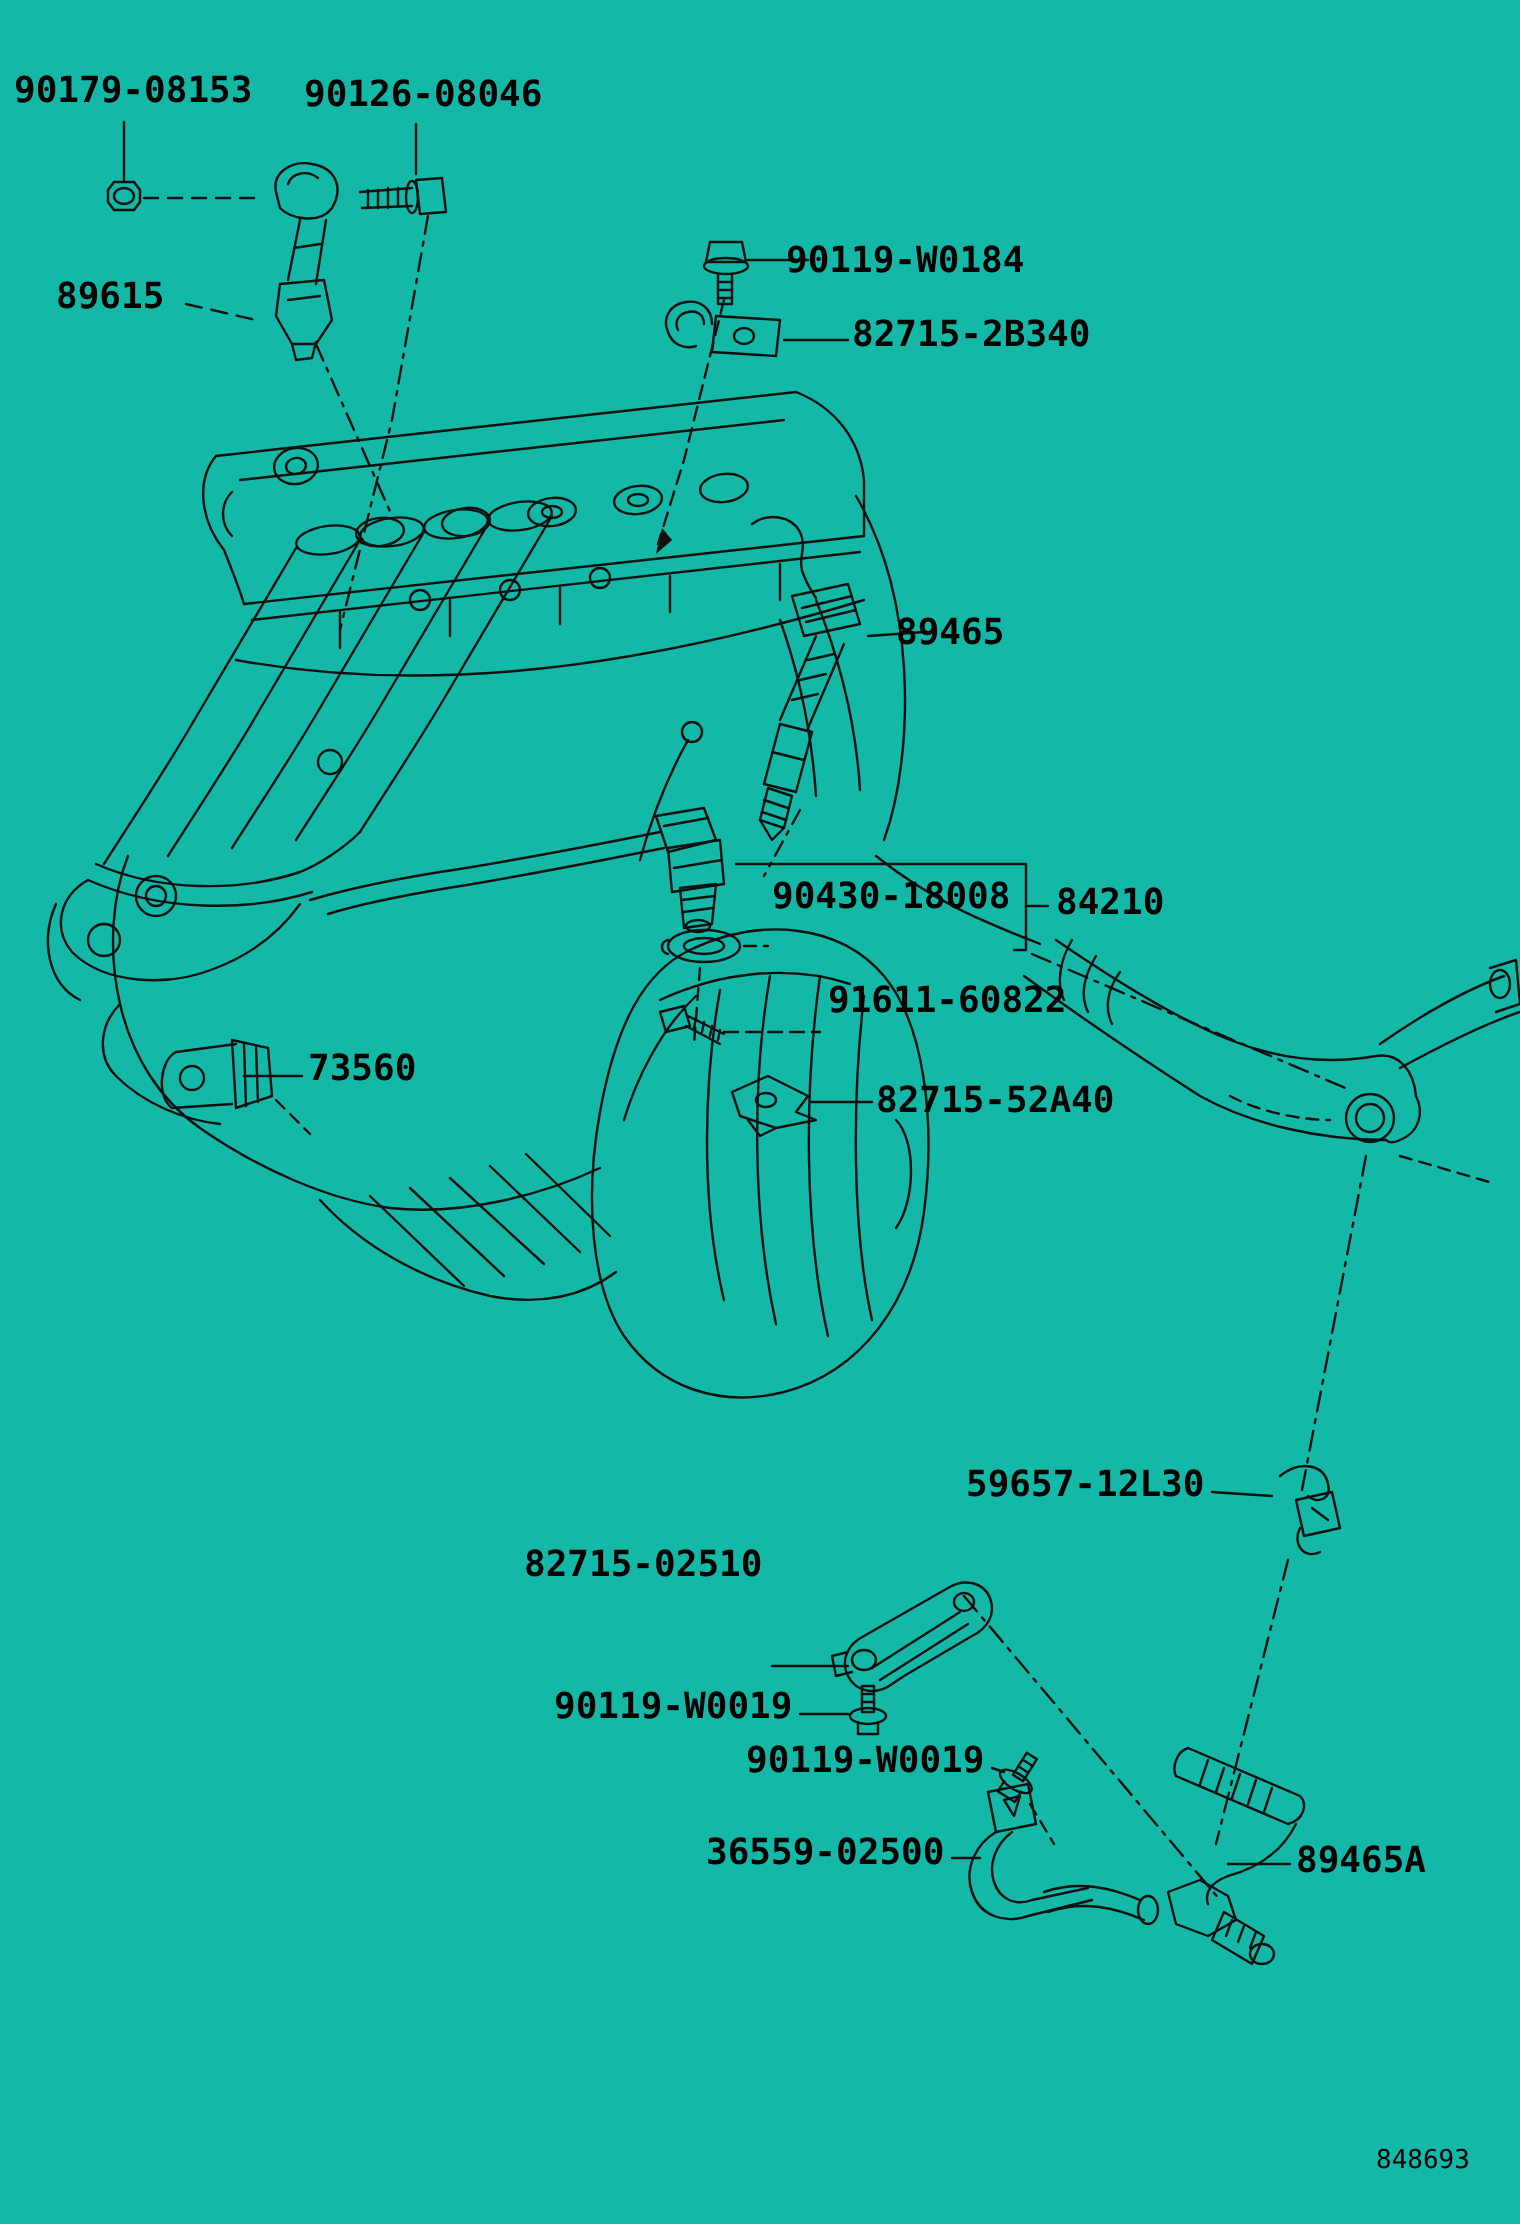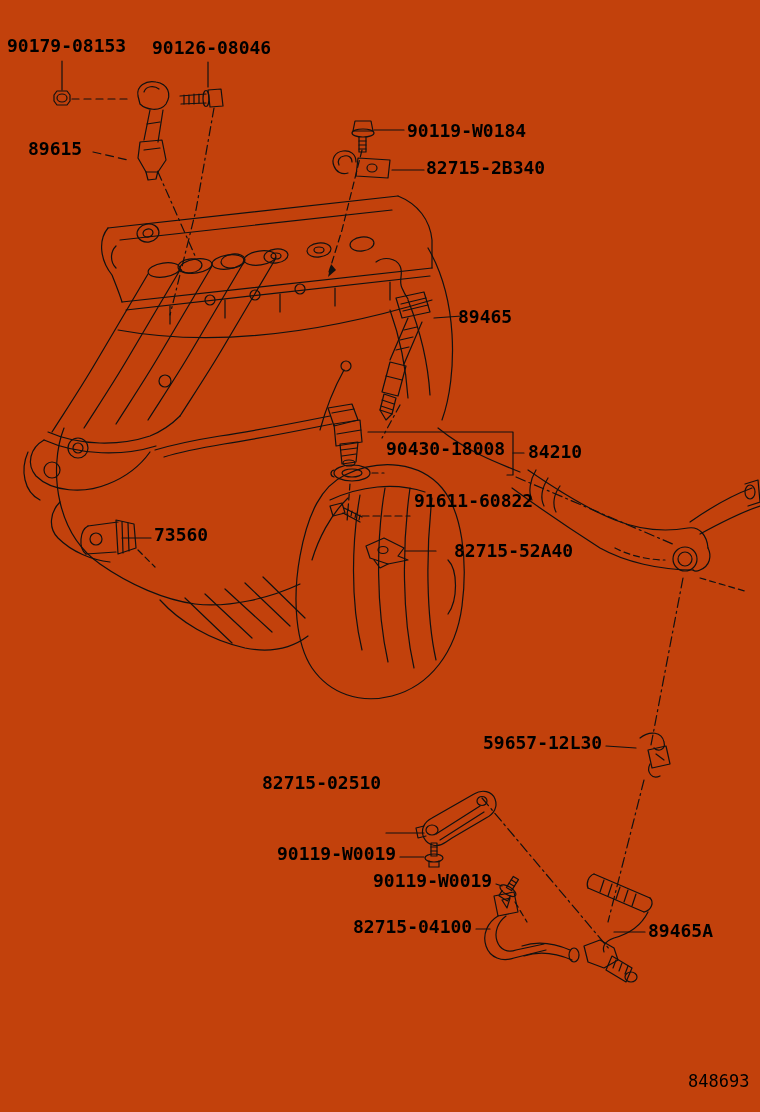--- a/index.html
+++ b/index.html
@@ -1,26 +1,26 @@
 <!DOCTYPE html>
 <html><head>
 <meta charset="utf-8">
 <style>
   html,body{margin:0;padding:0;background:#e8e8e8;}
   .page{
-    position:relative;width:760px;height:1112px;background:#c2410c;
+    position:relative;width:760px;height:1112px;background:#14b8a6;
     overflow:hidden;font-family:"DejaVu Sans Mono","Liberation Mono",monospace;
   }
   .art{position:absolute;left:0;top:0;}
   .part-label{
     position:absolute;font-weight:700;font-size:18px;line-height:18px;
     color:#000;white-space:nowrap;letter-spacing:0px;
   }
   .fig-num{
-    position:absolute;font-weight:400;font-size:17px;line-height:14px;
+    position:absolute;font-weight:400;font-size:13px;line-height:14px;
     color:#000;white-space:nowrap;
   }
   svg *{vector-effect:non-scaling-stroke;}
 </style>
 </head>
 <body>
 
 <div class="page">
 
 <svg class="art" width="760" height="1112" viewBox="0 0 760 1112" fill="none" stroke="#111" stroke-width="1.2" stroke-linecap="round" stroke-linejoin="round">
@@ -293,30 +293,30 @@
 
   <g>
     <path d="M368,432 L513,432 L513,475 L507,475"></path>
     <path d="M513,453 L524,453"></path>
   </g>
 </svg>
 
 <div class="part-label" style="left:7px;top:37px">90179-08153</div>
 <div class="part-label" style="left:152px;top:39px">90126-08046</div>
 <div class="part-label" style="left:28px;top:140px">89615</div>
-<div class="part-label" style="left:407px;top:122px">90119-W0184</div>
+<div class="part-label" style="left:393px;top:122px">90119-W0184</div>
 <div class="part-label" style="left:426px;top:159px">82715-2B340</div>
-<div class="part-label" style="left:458px;top:308px">89465</div>
+<div class="part-label" style="left:448px;top:308px">89465</div>
 <div class="part-label" style="left:528px;top:443px">84210</div>
 <div class="part-label" style="left:386px;top:440px">90430-18008</div>
 <div class="part-label" style="left:414px;top:492px">91611-60822</div>
-<div class="part-label" style="left:454px;top:542px">82715-52A40</div>
+<div class="part-label" style="left:438px;top:542px">82715-52A40</div>
 <div class="part-label" style="left:154px;top:526px">73560</div>
 <div class="part-label" style="left:483px;top:734px">59657-12L30</div>
 <div class="part-label" style="left:262px;top:774px">82715-02510</div>
 <div class="part-label" style="left:277px;top:845px">90119-W0019</div>
 <div class="part-label" style="left:373px;top:872px">90119-W0019</div>
-<div class="part-label" style="left:353px;top:918px">82715-04100</div>
+<div class="part-label" style="left:353px;top:918px">36559-02500</div>
 <div class="part-label" style="left:648px;top:922px">89465A</div>
 
 <div class="fig-num" style="left:688px;top:1074px">848693</div>
 
 </div>
 
 </body></html>

